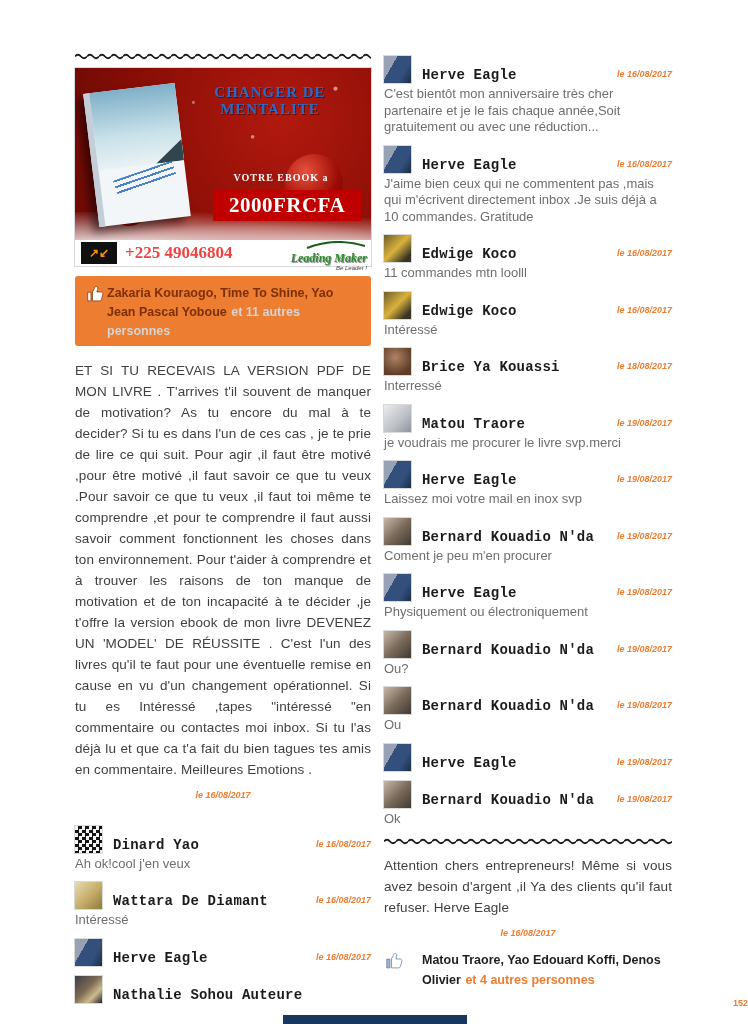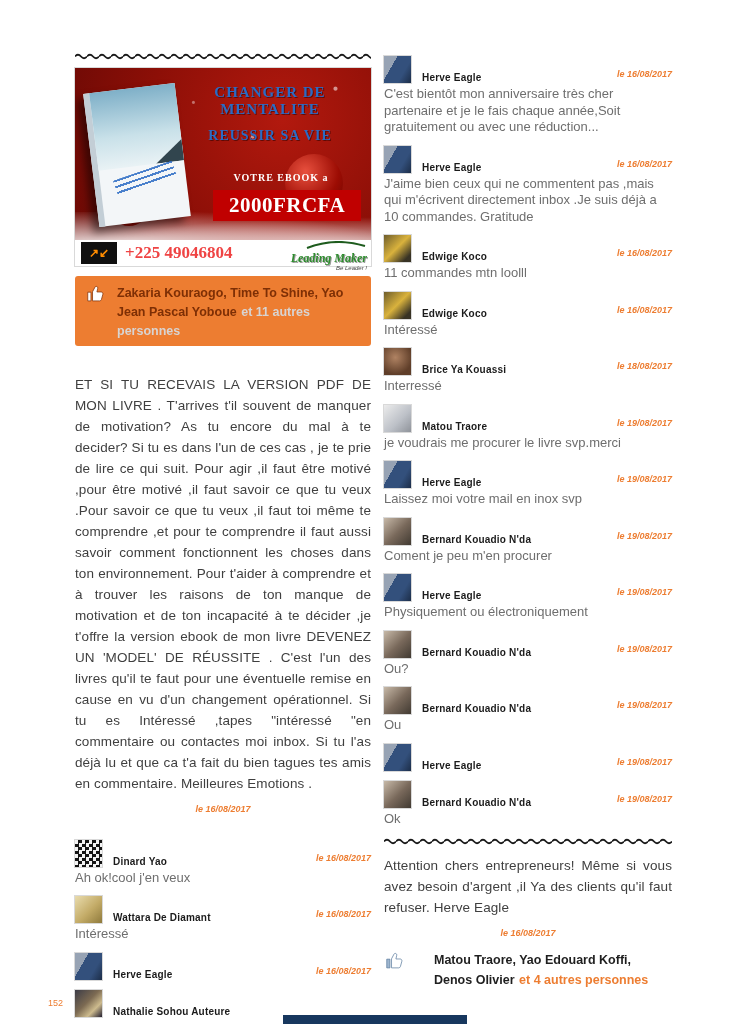--- a/index.html
+++ b/index.html
@@ -52,54 +52,54 @@
     display:flex;align-items:center;justify-content:center;font-weight:bold;font-size:12px;}
   .ad-phone{margin-left:8px;color:#ef4444;font-family:"Liberation Serif",serif;
     font-weight:bold;font-size:17px;}
   .ad-brand{margin-left:auto;margin-right:4px;text-align:right;line-height:1;}
   .brand-name{color:#2e8b2e;font-family:"Liberation Serif",serif;font-style:italic;
     font-weight:bold;font-size:12px;text-shadow:1px 1px 0 #9a9a9a;}
   .brand-sub{color:#444;font-size:6px;font-style:italic;margin-top:1px;}
 
   
   .like-bar{margin-top:10px;background:#ed7d31;border-radius:3px;padding:7px 10px;
-    display:flex;gap:10px;align-items:flex-start;}
+    display:flex;align-items:flex-start;}
   .like-bar .like-names{color:#7e2f05;font-weight:bold;font-size:12.5px;line-height:1.35;}
   .like-bar .like-others{color:#d8d4d2;font-weight:bold;font-size:12.5px;}
-  .like-row{display:flex;gap:28px;margin-top:12px;align-items:flex-start;}
+  .like-row{display:flex;gap:16px;margin-top:12px;align-items:flex-start;}
   .like-row .like-names{color:#1f1f1f;font-weight:bold;font-size:12.5px;line-height:1.4;}
   .like-row .like-others{color:#ed7d31;font-weight:bold;font-size:12.5px;}
   .thumb{flex:0 0 auto;}
 
   
-  .post-body{margin-top:28px;font-size:13.5px;line-height:21px;color:#3f3f3f;
+  .post-body{margin-top:14px;font-size:13.5px;line-height:21px;color:#3f3f3f;
     text-align:justify;letter-spacing:.1px;}
   .post-date{margin-top:10px;text-align:center;color:#ed7d31;font-size:9px;
     font-weight:bold;font-style:italic;}
 
   
   .comments{margin-top:26px;}
   .comment{position:relative;margin-bottom:10px;}
   .avatar{position:absolute;left:0;top:0;width:27px;height:27px;box-shadow:0 0 0 1px rgba(0,0,0,.15);}
   .av-dinard{background:repeating-conic-gradient(#141414 0% 25%, #f2f2f2 0% 50%) 0 0/7px 7px;}
   .av-wattara{background:linear-gradient(135deg,#e9dcae,#c3ab67 55%,#8f7a3c);}
   .av-herve{background:linear-gradient(120deg,#97a3b4 0% 32%,#33507c 32% 68%,#1c2d48 100%);}
   .av-nathalie{background:linear-gradient(135deg,#3c3c46,#7c6a52 45%,#cdbb8e 72%,#242031);}
   .av-edwige{background:linear-gradient(135deg,#6e5d2b,#d9b23d 48%,#383325 85%);}
   .av-brice{background:radial-gradient(circle at 42% 35%,#b08363,#5f3e29 72%);}
   .av-matou{background:linear-gradient(135deg,#ececec,#bcc0c7 58%,#8f939a);}
   .av-bernard{background:linear-gradient(135deg,#c7b9a8,#79695b 52%,#413a32);}
   .c-head{margin-left:38px;height:27px;display:flex;align-items:flex-end;justify-content:space-between;}
-  .c-name{font-weight:bold;font-size:10px;color:#1b1b1b;letter-spacing:.2px;}
+  .c-name{font-weight:bold;font-size:14px;color:#1b1b1b;letter-spacing:.2px;font-family:Liberation Mono, monospace;}
   .c-date{font-size:9px;font-weight:bold;font-style:italic;color:#ed7d31;padding-bottom:4px;white-space:nowrap;}
   .c-text{margin-top:3px;font-size:13px;color:#6e6e6e;line-height:16.5px;}
 
   .divider-wave{margin:4px 0 10px 0;}
-  .page-number{position:absolute;left:0;right:0;bottom:16px;text-align:left;
-    color:#ed7d31;font-size:9px;font-weight:normal;padding-left:48px;}
+  .page-number{position:absolute;left:0;right:0;bottom:16px;text-align:right;
+    color:#ed7d31;font-size:9px;font-weight:bold;padding-left:48px;}
   .page-edge{position:absolute;left:283px;bottom:0;width:184px;height:9px;background:#17375e;}
 </style>
 </head>
 <body>
 
 <div class="page">
 
   <div class="col-left">
 
     <svg class="wave" width="296" height="8" viewBox="0 0 296 8">
@@ -116,21 +116,20 @@
         <div class="snow"></div>
         <div class="ball ball-1"></div>
         <div class="ball ball-2"></div>
         <div class="book">
           <div class="book-sky">
             <div class="book-slope"></div>
           </div>
           <div class="book-lines"></div>
         </div>
         <div class="ad-title1">CHANGER DE MENTALITE</div>
-        <div class="ad-title2">REUSSIR SA VIE</div>
         <div class="ad-ebook">VOTRE EBOOK  a</div>
         <div class="ad-price">2000FRCFA</div>
       </div>
       <div class="ad-strip">
         <div class="logo-black">↗↙</div>
         <div class="ad-phone">+225 49046804</div>
         <div class="ad-brand">
           <svg width="62" height="8" viewBox="0 0 62 8">
             <path d="M2 7 Q31 -4 60 5" fill="none" stroke="#1e5c1e" stroke-width="2"></path>
           </svg>

